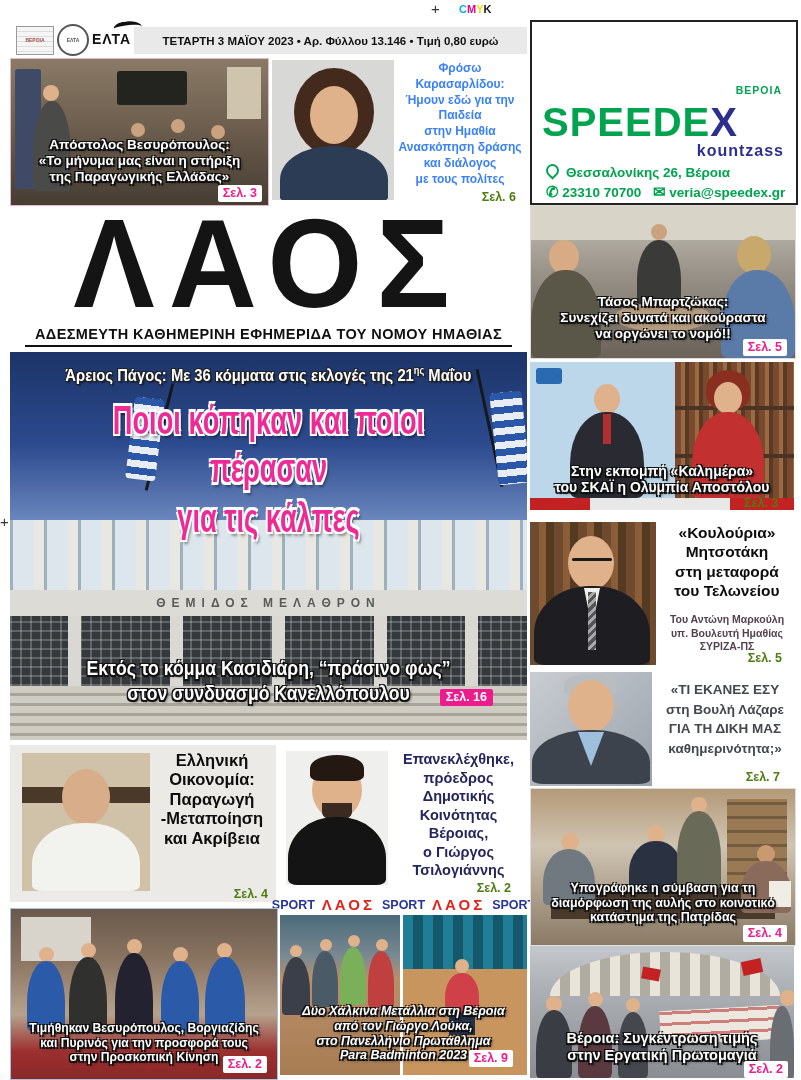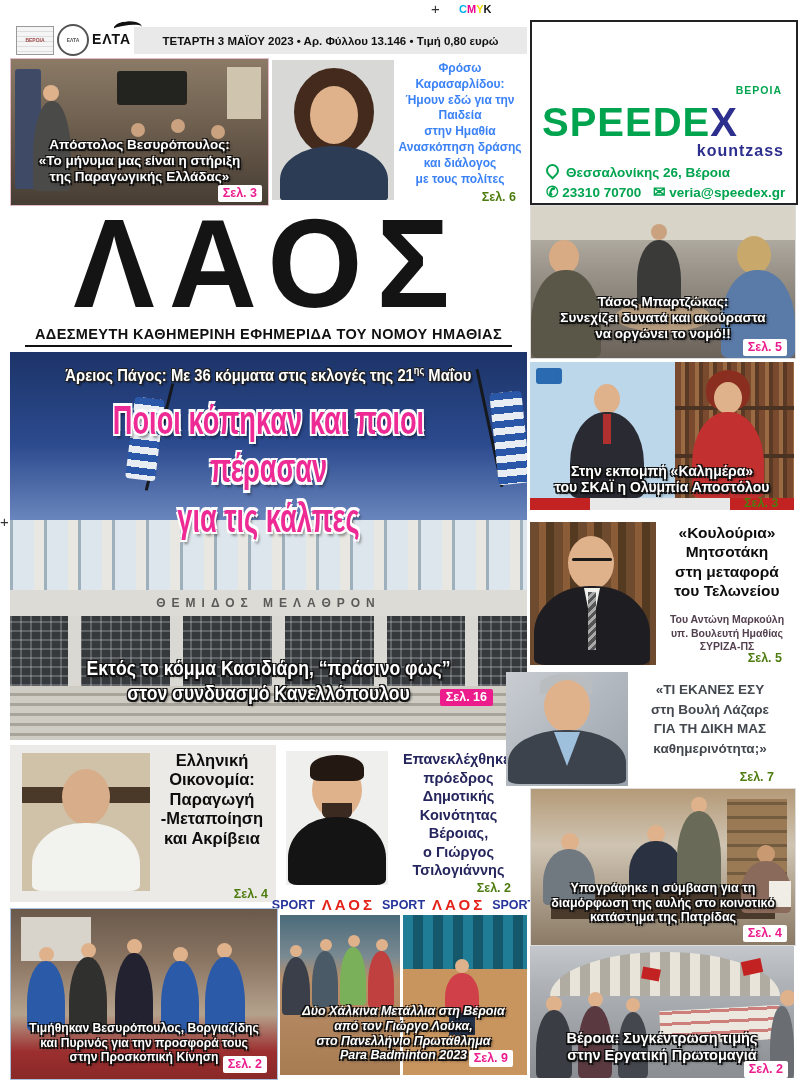--- a/index.html
+++ b/index.html
@@ -290,21 +290,21 @@
 υπ. Βουλευτή Ημαθίας
 ΣΥΡΙΖΑ-ΠΣ</div>
     <div class="preline" style="position:absolute;left:132px;right:2px;top:6px;text-align:center;
          font-size:15.5px;font-weight:900;line-height:1.25;color:#0d0d0d;">«Κουλούρια»
 Μητσοτάκη
 στη μεταφορά
 του Τελωνείου</div>
     <div class="pg" style="position:absolute;right:12px;bottom:4px;">Σελ. 5</div>
   </div>
 
-  <div class="abs" style="left:506px;top:672px;width:264px;height:114px;background:#fff;padding-left:18px;">
+  <div class="abs" style="left:530px;top:672px;width:264px;height:114px;background:#fff;">
     <div class="photo" style="left:0;top:0;width:122px;height:114px;background:linear-gradient(135deg,#c9cdd2,#9aa2ab);">
       <div class="abs" style="left:34px;top:2px;width:52px;height:20px;border-radius:50% 50% 0 0;background:#b9bdbf;"></div>
       <div class="head" style="left:38px;top:8px;width:46px;height:52px;"></div>
       <div class="body" style="left:2px;top:58px;width:118px;height:54px;background:#3d434c;"></div>
       <div class="abs" style="left:48px;top:60px;width:26px;height:34px;background:#9fc0dd;clip-path:polygon(0 0,100% 0,50% 100%);"></div>
     </div>
     <div class="preline" style="position:absolute;left:128px;right:2px;top:8px;text-align:center;
          font-size:13.5px;font-weight:bold;line-height:1.45;color:#43484f;">«ΤΙ ΕΚΑΝΕΣ ΕΣΥ
 στη Βουλή Λάζαρε
 ΓΙΑ ΤΗ ΔΙΚΗ ΜΑΣ

